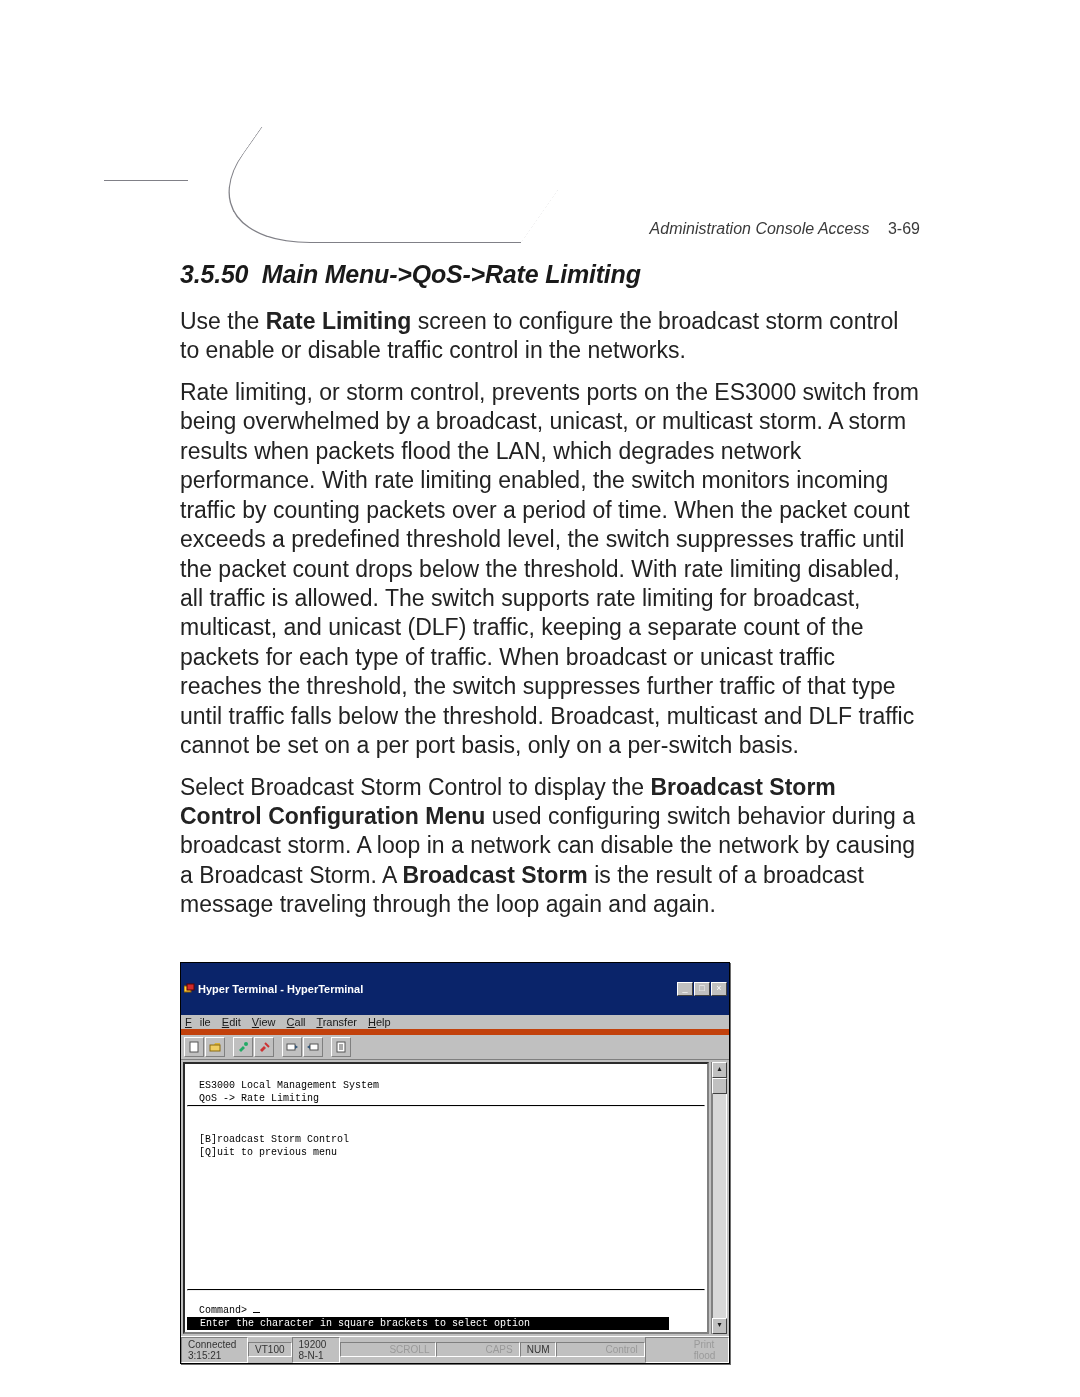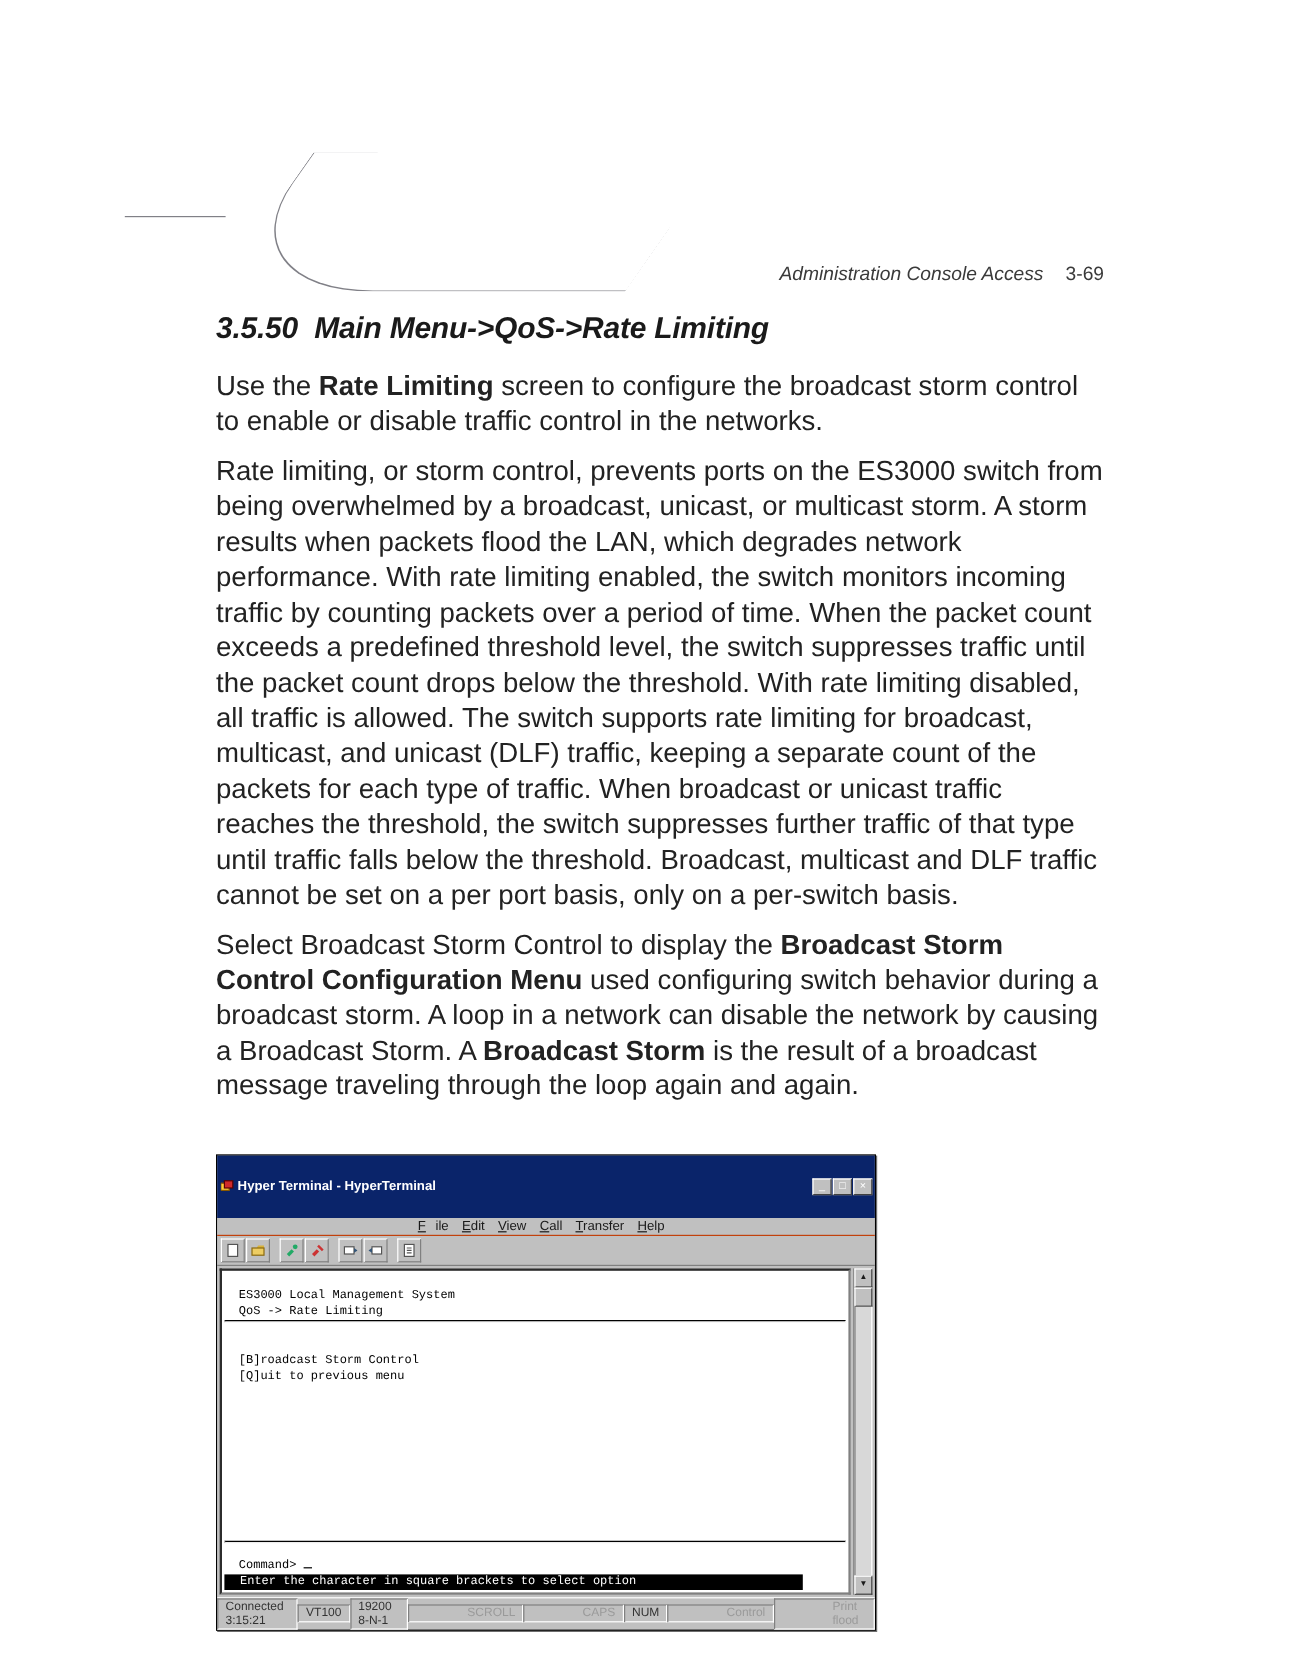--- a/index.html
+++ b/index.html
@@ -98,24 +98,23 @@
   .ht-sysbtn {
     width: 14px; height: 12px;
     background: #c0c0c0;
     border: 1px solid #fff;
     border-right-color: #404040; border-bottom-color: #404040;
     font-size: 9px; line-height: 10px; text-align: center;
     font-family: Arial;
   }
   .ht-menu {
     background: #c0c0c0;
-    border-bottom: 1px solid #c2410c;
+    border-bottom: 6px solid #c2410c;
     padding: 1px 4px;
     font-size: 11px;
-    text-align: center;
   }
   .ht-menu span { margin-right: 8px; }
   .ht-menu u { text-decoration: underline; }
   .ht-toolbar {
     background: #c0c0c0;
     padding: 2px 3px;
     border-bottom: 1px solid #808080;
     display: flex; gap: 1px;
   }
   .tbtn {

